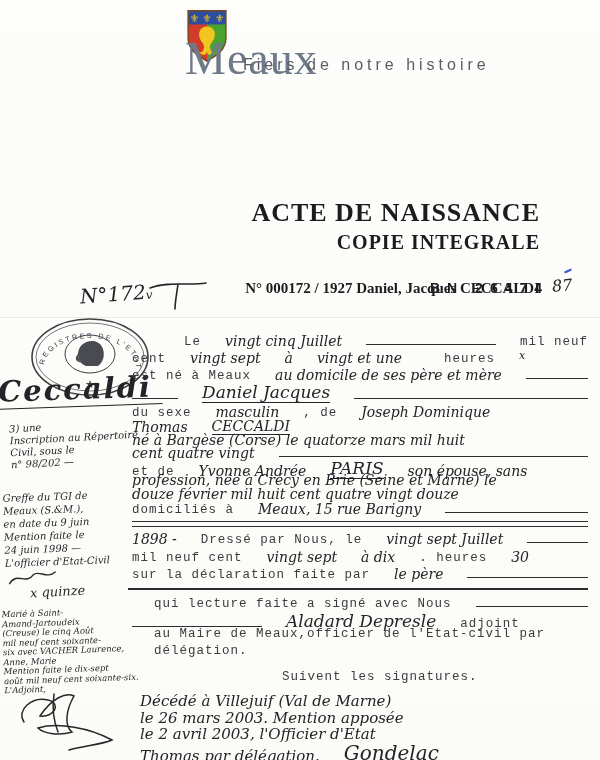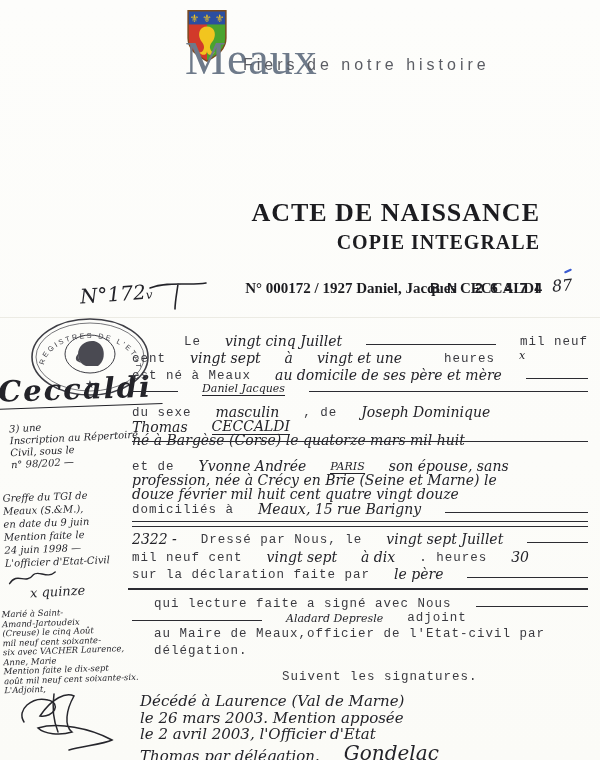--- a/index.html
+++ b/index.html
@@ -38,21 +38,21 @@
   .note1{left:10px;top:420px;font-size:10px;line-height:12px;transform:rotate(-3deg);}
   .note2{left:4px;top:490px;font-size:10px;line-height:13px;transform:rotate(-2deg);}
   .note3{left:30px;top:584px;font-size:13px;transform:rotate(-3deg);}
   .note4{left:3px;top:608px;font-size:8.5px;line-height:9.5px;transform:rotate(-2deg);}
   .squig{display:block;}
   
   .doc-body{position:absolute;left:132px;top:330px;width:456px;font-size:13px;}
   .line{position:absolute;left:0;width:456px;display:flex;align-items:flex-end;gap:24px;white-space:nowrap;}
   .typed{font-family:"Liberation Mono","DejaVu Sans Mono",monospace;font-size:12.5px;letter-spacing:1px;color:#3b3b41;}
   .hw{font-family:"DejaVu Serif",serif;font-style:italic;font-size:14px;color:#232329;}
-  .hw-lg{font-size:11px;font-style:italic;}
+  .hw-lg{font-size:17px;font-style:italic;}
   .uline{border-bottom:1.6px solid #232329;}
   .fill{flex:1;border-bottom:1.4px solid #2c2c32;transform:translateY(-4px);}
   .lead{border-bottom:1.4px solid #2c2c32;transform:translateY(-4px);}
   .hrule{position:absolute;height:1.5px;background:#2c2c32;}
   .dblrule{position:absolute;height:4px;border-top:1.5px solid #2c2c32;border-bottom:1.5px solid #2c2c32;}
   .sup{font-size:11px;transform:translateY(-4px);display:inline-block;}
 </style>
 </head>
 <body>
 
@@ -188,20 +188,21 @@
     <div class="line" style="top:88px">
       <span class="hw">Thomas</span>
       <span class="hw uline">CECCALDI</span>
     </div>
 
     <div class="line" style="top:102px">
       <span class="hw">né à Bargèse (Corse) le quatorze mars mil huit</span>
     </div>
 
     <div class="line" style="top:115px">
+      <span class="hw">cent quatre vingt</span>
       <div class="fill"></div>
     </div>
 
     <div class="line" style="top:128px">
       <span class="typed">et de</span>
       <span class="hw">Yvonne Andrée</span>
       <span class="hw hw-lg uline">PARIS</span>
       <span class="hw">son épouse, sans</span>
     </div>
 
@@ -215,21 +216,21 @@
 
     <div class="line" style="top:171px">
       <span class="typed">domiciliés à</span>
       <span class="hw">Meaux, 15 rue Barigny</span>
       <div class="fill"></div>
     </div>
 
     <div class="dblrule" style="top:191px;left:0;width:456px"></div>
 
     <div class="line" style="top:201px">
-      <span class="hw">2322 -</span>
+      <span class="hw">1898 -</span>
       <span class="typed">Dressé par Nous, le</span>
       <span class="hw">vingt sept Juillet</span>
       <div class="fill"></div>
     </div>
 
     <div class="line" style="top:219px">
       <span class="typed">mil neuf cent</span>
       <span class="hw">vingt sept</span>
       <span class="hw">à dix</span>
       <span class="typed">.  heures</span>
@@ -261,21 +262,21 @@
 
     <div class="line" style="top:314px">
       <span class="typed" style="padding-left:22px">délégation.</span>
     </div>
 
     <div class="line" style="top:340px">
       <span class="typed" style="padding-left:150px">Suivent les signatures.</span>
     </div>
 
     <div class="line" style="top:362px">
-      <span class="hw" style="padding-left:8px;font-size:15px">Décédé à Laurence (Val de Marne)</span>
+      <span class="hw" style="padding-left:8px;font-size:15px">Décédé à Villejuif (Val de Marne)</span>
     </div>
     <div class="line" style="top:379px">
       <span class="hw" style="padding-left:8px;font-size:15px">le 26 mars 2003. Mention apposée</span>
     </div>
     <div class="line" style="top:395px">
       <span class="hw" style="padding-left:8px;font-size:15px">le 2 avril 2003, l'Officier d'Etat</span>
     </div>
     <div class="line" style="top:411px">
       <span class="hw" style="padding-left:8px;font-size:15px">Thomas par délégation.</span>
       <span class="hw" style="font-size:20px">Gondelac</span>

